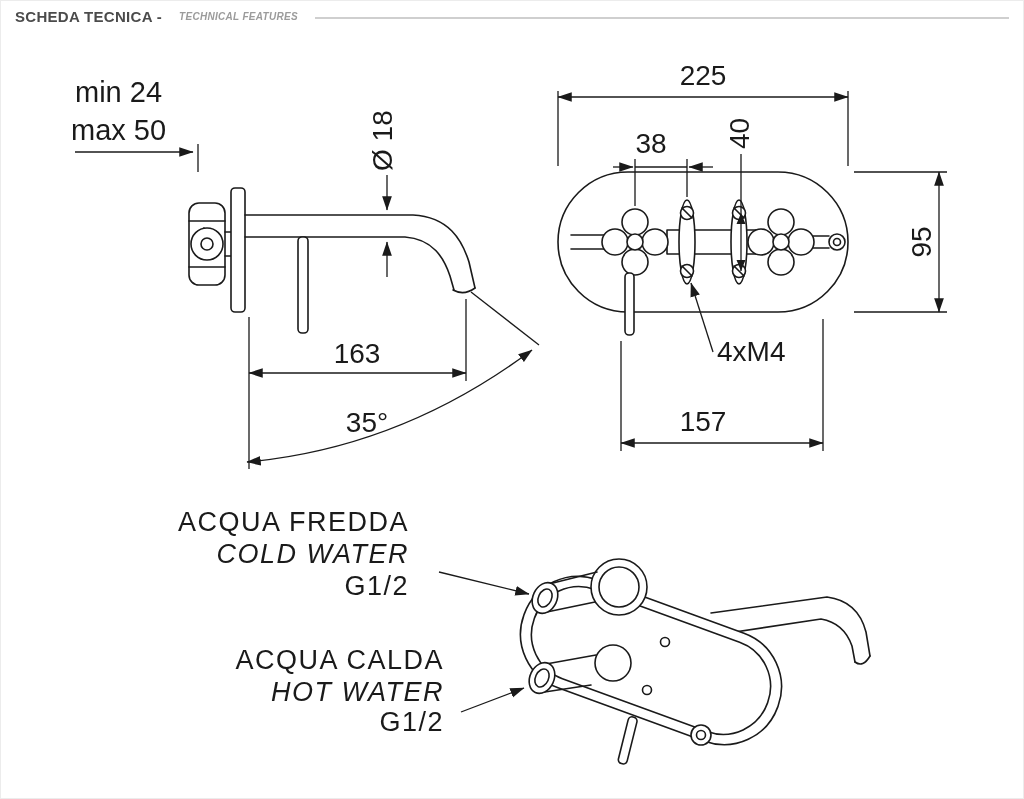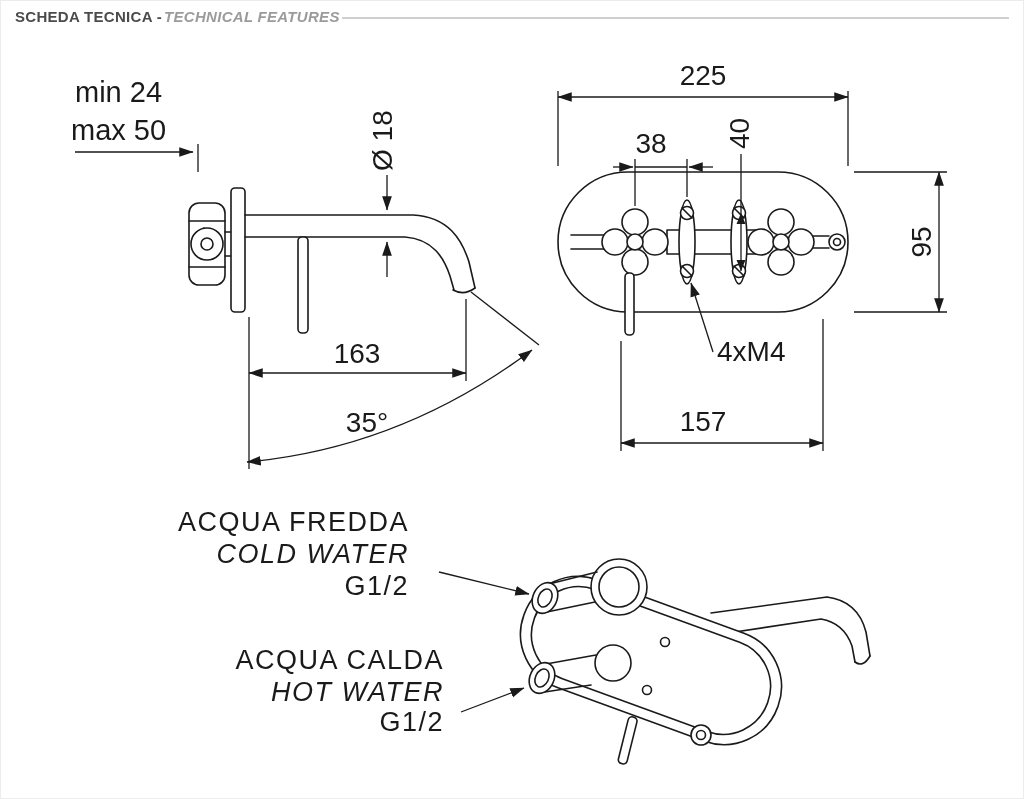--- a/index.html
+++ b/index.html
@@ -1,20 +1,20 @@
 <!DOCTYPE html>
 <html><head>
 <meta charset="utf-8">
 <style>
   html,body{margin:0;padding:0;background:#fff;}
   body{width:1024px;height:799px;overflow:hidden;font-family:"Liberation Sans",sans-serif;}
   .page{position:relative;width:1024px;height:799px;background:#fff;border:1px solid #ececec;box-sizing:border-box;}
-  .hdr{position:absolute;top:7px;left:14px;right:14px;display:flex;align-items:center;gap:2px;}
+  .hdr{position:absolute;top:7px;left:14px;right:14px;display:flex;align-items:center;gap:17px;}
   .hdr .t-it{font-weight:bold;font-size:15px;letter-spacing:.3px;color:#4b4b4b;white-space:nowrap;}
-  .hdr .t-en{font-weight:bold;font-style:italic;font-size:15px;letter-spacing:.3px;color:#9b9b9b;white-space:nowrap;}
+  .hdr .t-en{font-weight:bold;font-style:italic;font-size:10px;letter-spacing:.3px;color:#9b9b9b;white-space:nowrap;}
   .hdr .rule{flex:1;border-top:2px solid #cfcfcf;margin-top:3px;}
   svg{position:absolute;top:0;left:0;}
   .d{stroke:#1a1a1a;stroke-width:1.6;fill:none;stroke-linecap:round;stroke-linejoin:round;}
   .m{stroke:#1a1a1a;stroke-width:1.3;fill:none;stroke-linecap:butt;}
   .w{fill:#ffffff;}
   .t{font-family:"Liberation Sans",sans-serif;fill:#1a1a1a;font-size:28px;}
   .t29{font-size:29px;}
   .t27{font-size:27px;letter-spacing:1.5px;}
   .it{font-style:italic;}
 </style>

